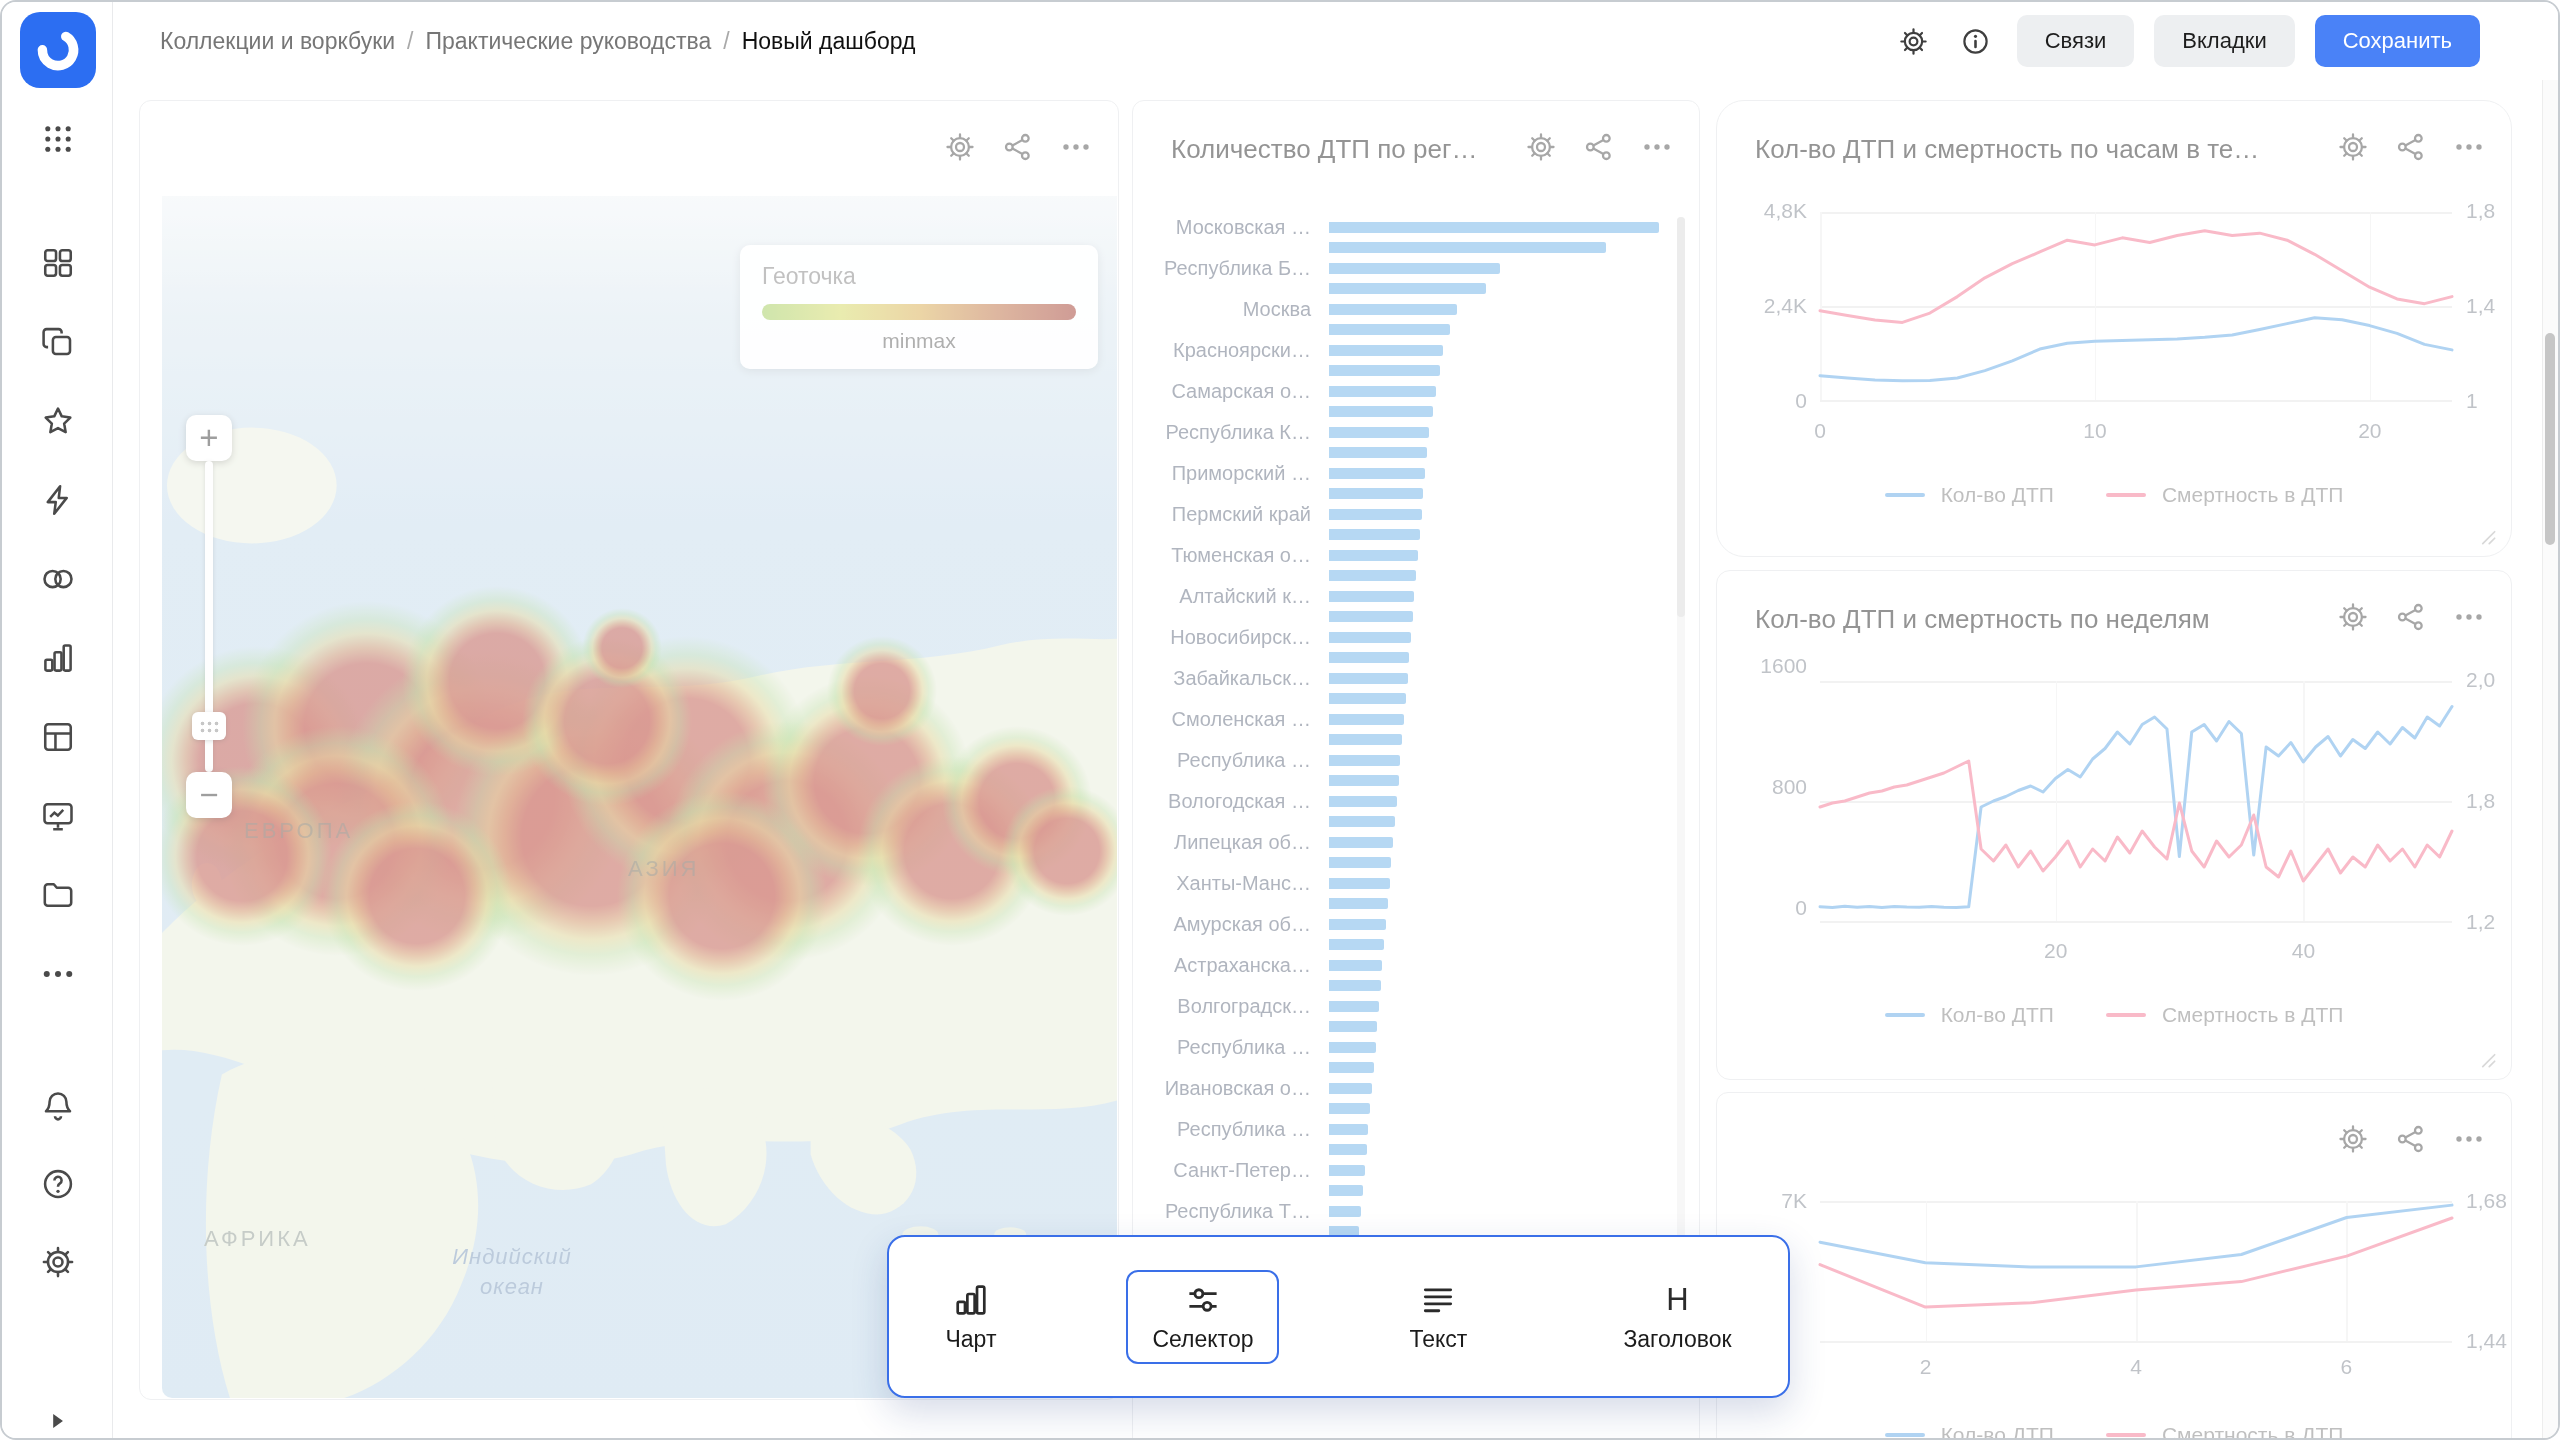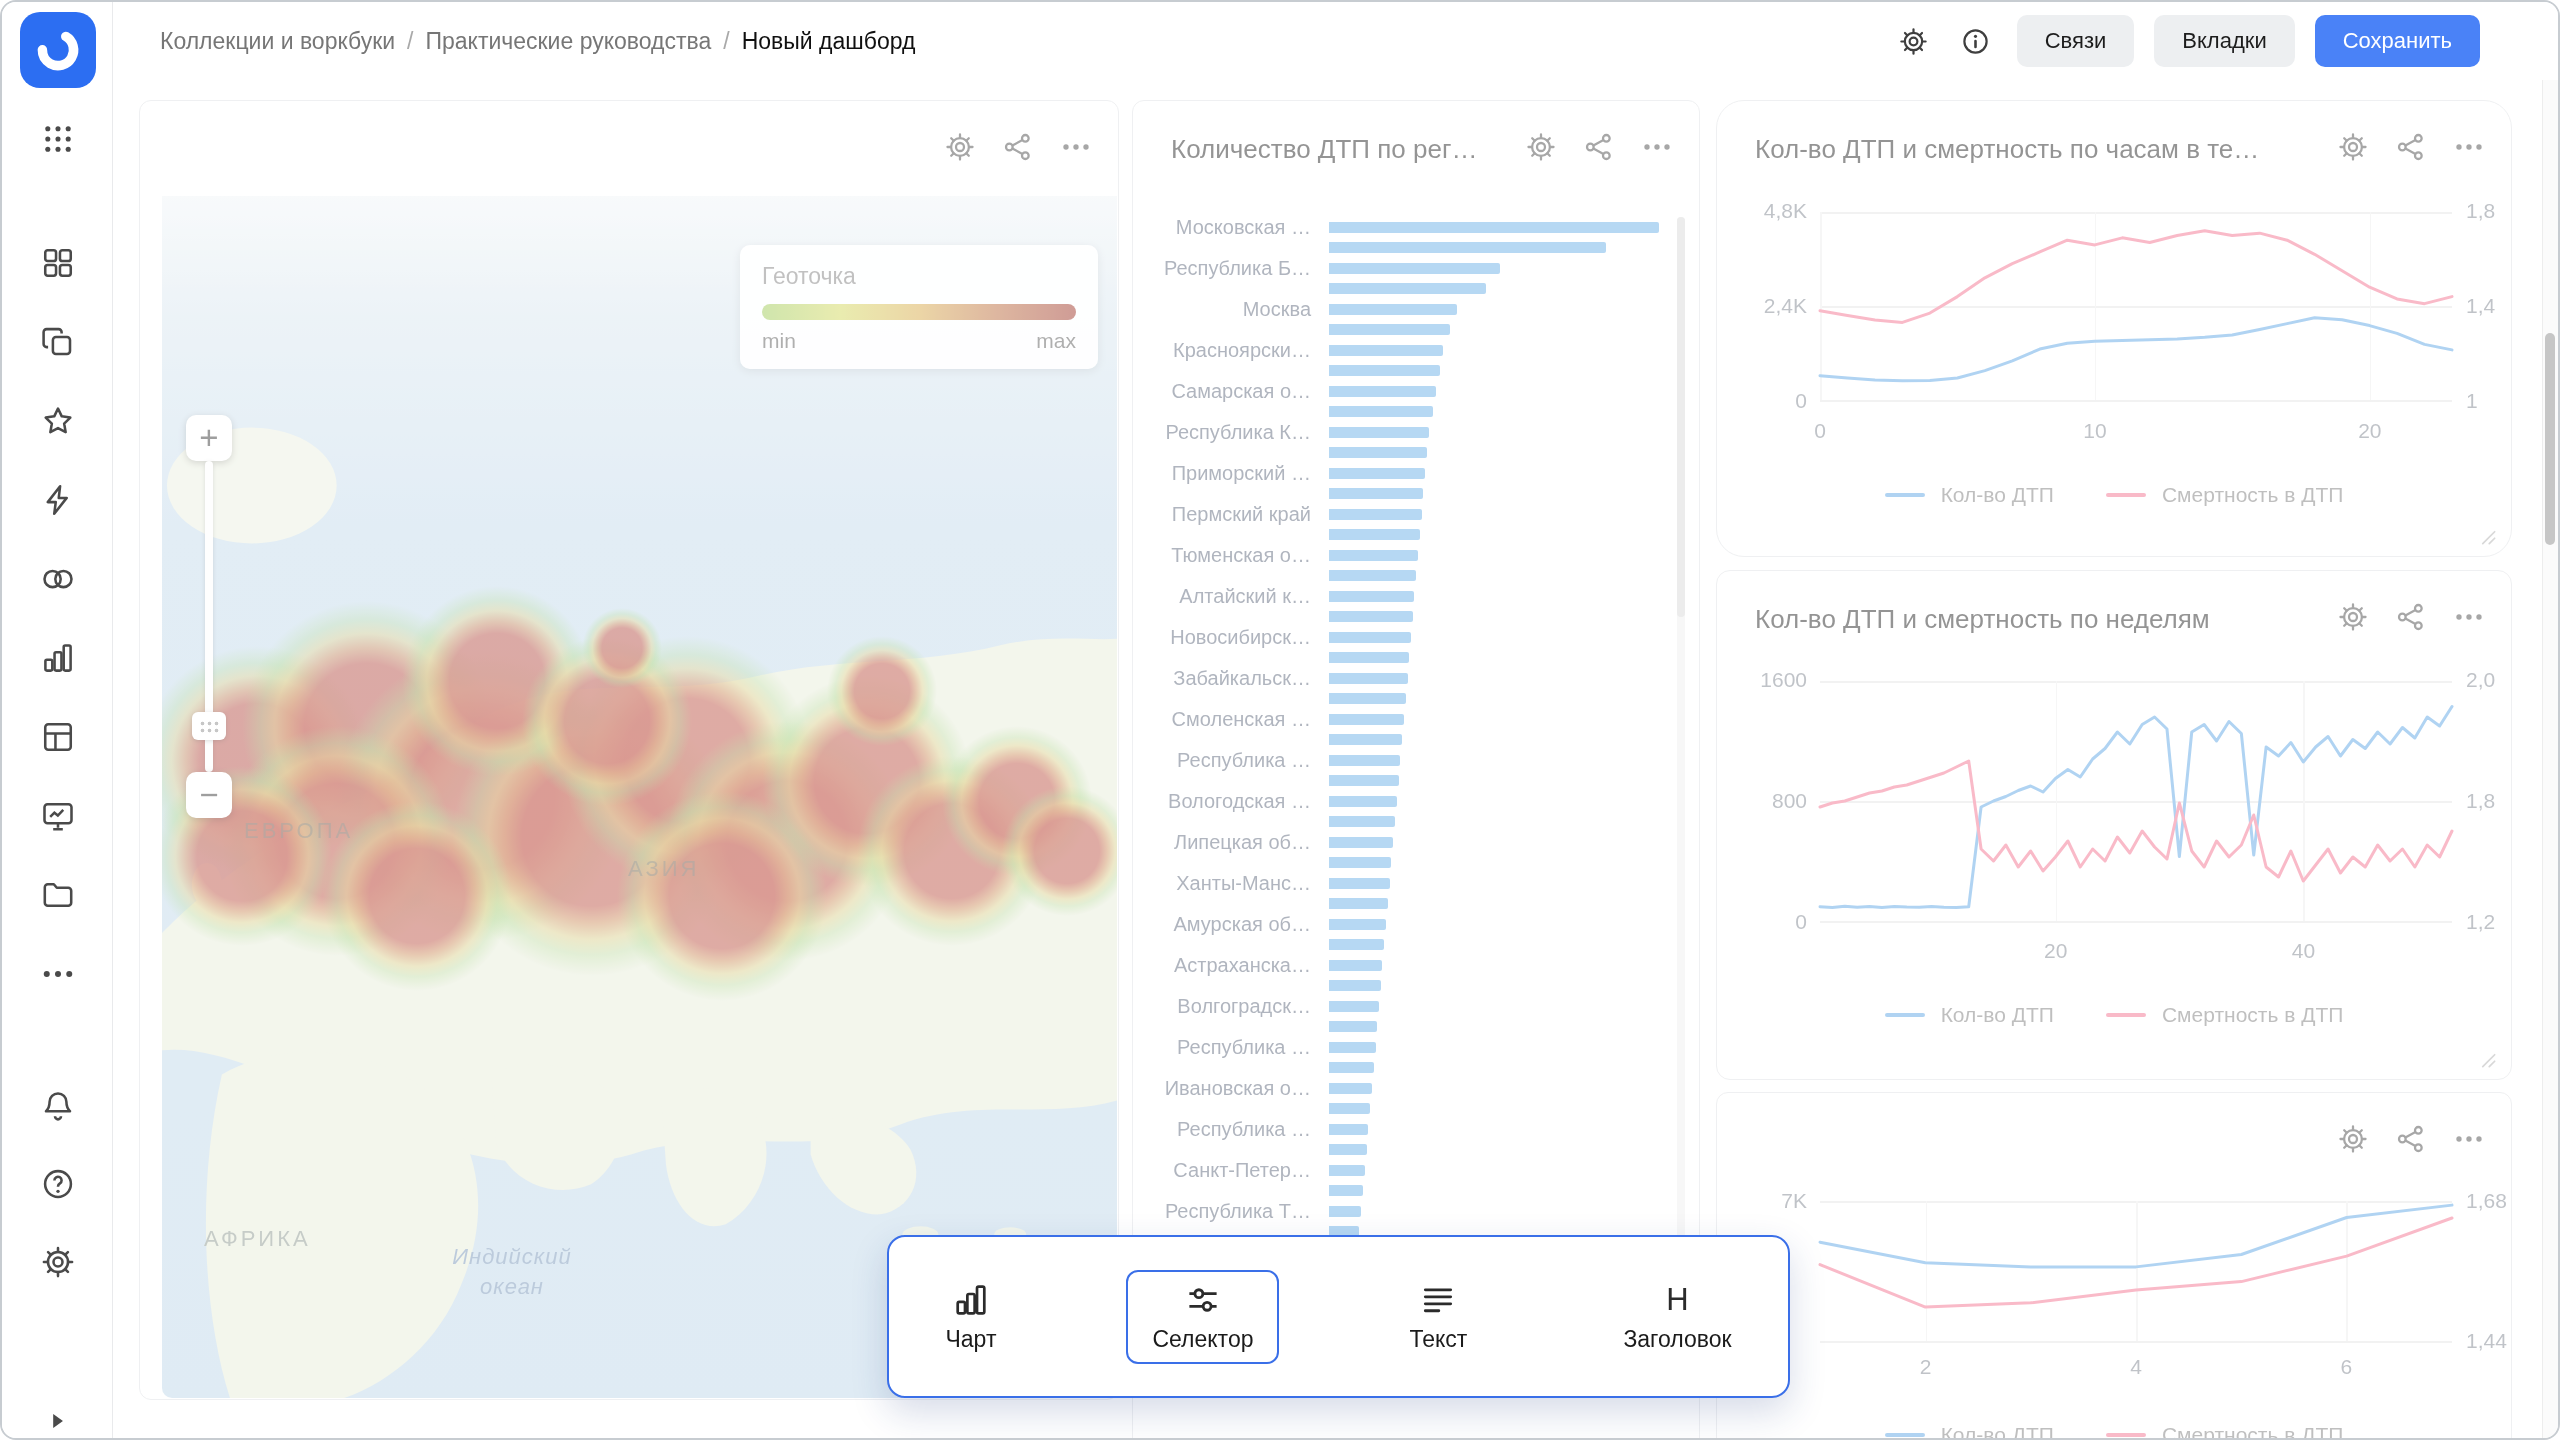--- a/index.html
+++ b/index.html
@@ -59,21 +59,21 @@
     background:radial-gradient(closest-side,rgba(187,69,56,0.80) 0 50%,rgba(201,116,60,0.66) 62%,rgba(212,190,92,0.50) 74%,rgba(150,203,108,0.36) 85%,rgba(150,203,108,0) 100%);}
   .map-label{position:absolute;color:#98a39b;letter-spacing:3px;font-size:22px;margin-top:30px;}
   .map-label-dim{color:rgba(95,100,92,0.55);}
   .lbl-ocean{position:absolute;left:270px;top:1046px;width:160px;text-align:center;color:#86a0bf;
     font-style:italic;font-size:22px;letter-spacing:1px;line-height:30px;}
   .geolegend{position:absolute;left:578px;top:49px;width:358px;background:rgba(255,255,255,0.96);
     border-radius:10px;box-shadow:0 2px 10px rgba(0,0,0,0.12);padding:18px 22px 16px;}
   .geo-title{font-size:23px;color:#8f8f8f;}
   .geo-bar{margin-top:14px;height:16px;border-radius:8px;
     background:linear-gradient(90deg,#a8d06a,#d8dc6e,#dcb45e,#c27b52,#a84b40);}
-  .geo-minmax{margin-top:9px;display:flex;justify-content:space-between;font-size:21px;color:#6e6e6e;}
+  .geo-minmax{margin-top:9px;display:flex;justify-content:center;font-size:21px;color:#6e6e6e;}
   .zbtn{position:absolute;left:24px;width:46px;height:46px;background:#fff;border-radius:10px;
     box-shadow:0 2px 7px rgba(0,0,0,0.25);display:flex;align-items:center;justify-content:center;
     font-size:33px;color:#4f4f4f;}
   .ztrack{position:absolute;left:43px;top:265px;width:8px;height:311px;background:#fdfdfd;border-radius:4px;
     box-shadow:0 1px 4px rgba(0,0,0,0.2);}
   .zhandle{position:absolute;left:30px;top:516px;width:34px;height:28px;background:#fff;border-radius:6px;
     box-shadow:0 1px 4px rgba(0,0,0,0.25);display:flex;align-items:center;justify-content:center;}
   .zdots{width:22px;height:14px;background-image:radial-gradient(#9a9a9a 1.7px,transparent 2.1px);
     background-size:7px 7px;background-position:1px 1px;}
 
@@ -842,21 +842,21 @@
           <svg class="ic">
             <use href="#i-share"></use>
           </svg>
         </button>
       <button class="wicon">
           <svg class="ic">
             <use href="#i-more"></use>
           </svg>
         </button>
     </div>
-    <div class="ycol yl" style="top:97px;height:266px;">
+    <div class="ycol yl" style="top:83px;height:266px;">
       <span>1600</span>
         <span>800</span>
         <span>0</span>
     </div>
     <div class="ycol yr" style="top:97px;height:266px;">
       <span>2,0</span>
         <span>1,8</span>
         <span>1,2</span>
     </div>
     <div class="plot" style="top:110px;height:240px;">

